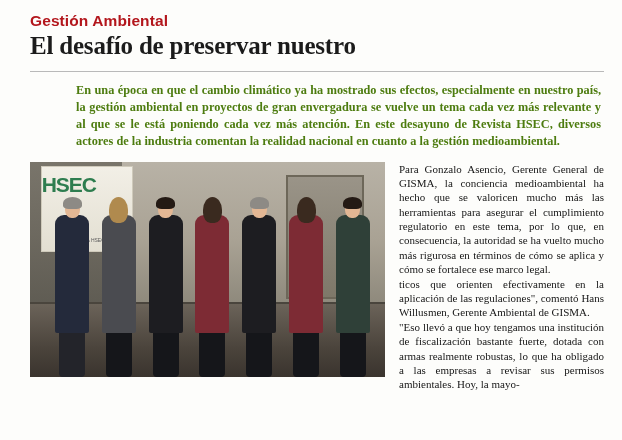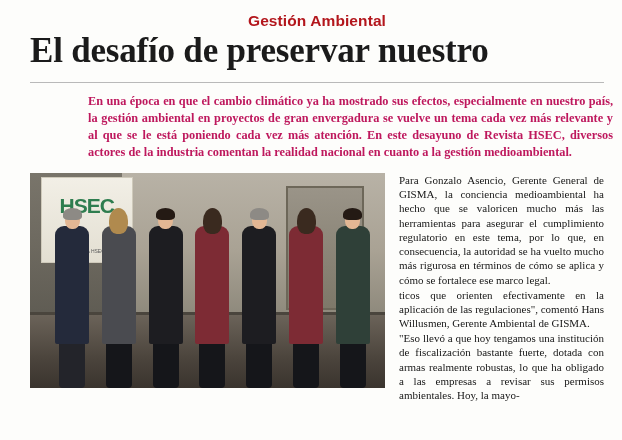--- a/index.html
+++ b/index.html
@@ -22,46 +22,45 @@
     box-sizing: border-box;
     padding: 10px 18px 0 28px;
   }
   .kicker {
     color: #b3161c;
     font-family: "Liberation Sans", sans-serif;
     font-weight: bold;
     font-size: 15.5px;
     letter-spacing: 0.1px;
     margin: 2px 0 2px 2px;
-    text-align: center;
   }
   .headline {
     font-family: "Liberation Serif", serif;
     font-weight: bold;
-    font-size: 35px;
+    font-size: 25px;
     line-height: 1.08;
     color: #1b1b1b;
     margin: 0 0 11px 2px;
     letter-spacing: -0.2px;
   }
   .headline .l2 { display: block; }
   .rule {
     border: none;
     border-top: 1px solid #b9b9b9;
     margin: 12px 0 10px 2px;
     width: 574px;
   }
   .standfirst {
-    margin-left: 60px;
+    margin-left: 48px;
     width: 525px;
     font-family: "Liberation Serif", serif;
     font-weight: bold;
     font-size: 12.3px;
     line-height: 1.38;
-    color: #be185d;
+    color: #4d7c0f;
     text-align: justify;
   }
   .content {
     display: flex;
     margin-top: 12px;
     margin-left: 2px;
   }
   .photo-wrap {
     width: 355px;
     flex: 0 0 355px;
@@ -105,22 +104,21 @@
   }
   .banner {
     position: absolute;
     left: 3%; top: 2%;
     width: 26%; height: 40%;
     background: linear-gradient(180deg, #f2efe6 0%, #e3dfd2 100%);
     border: 1px solid #cfcabb;
     box-sizing: border-box;
     display: flex;
     align-items: flex-start;
-    justify-content: center;
-    padding-top: 16px;
+    padding-top: 6px;
   }
   .banner-logo {
     font-family: "Liberation Sans", sans-serif;
     font-weight: bold;
     font-size: 21px;
     color: #2e7d4f;
     letter-spacing: -1px;
   }
   .banner-sub {
     position: absolute;

